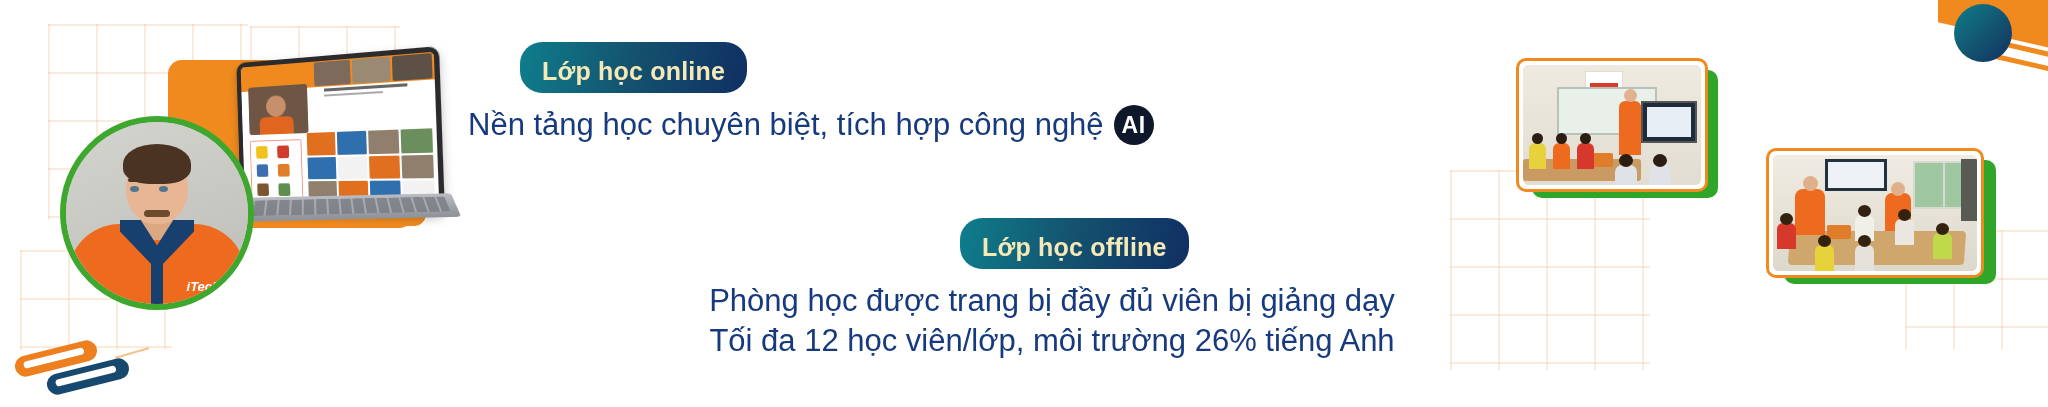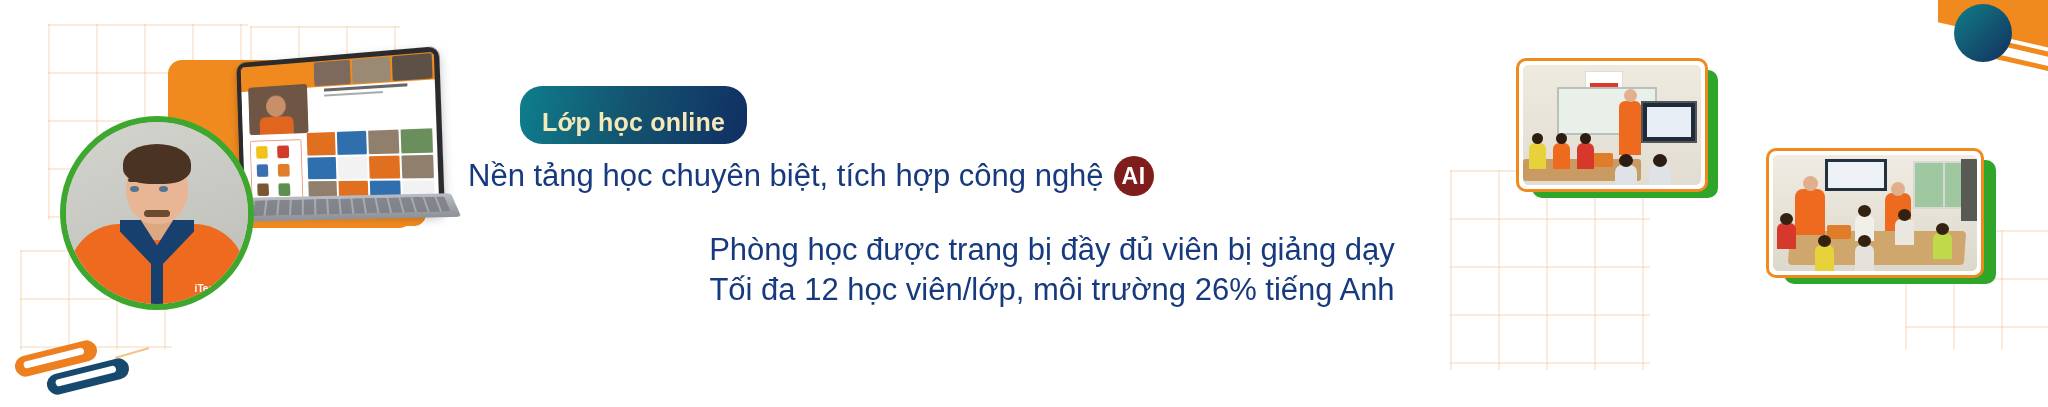--- a/index.html
+++ b/index.html
@@ -95,60 +95,59 @@
   .tp-eye.l{left:64px;} .tp-eye.r{left:93px;}
   .tp-mous{position:absolute;left:50%;top:88px;transform:translateX(-50%);
     width:26px;height:7px;background:#6b4a2d;border-radius:4px;}
   .tp-neck{position:absolute;left:50%;top:94px;transform:translateX(-50%);width:34px;height:24px;background:#dba882;}
   .tp-shirt{position:absolute;left:50%;bottom:-6px;transform:translateX(-50%);
     width:178px;height:86px;background:#EE6A1E;border-radius:52px 52px 0 0;}
   .tp-collar{position:absolute;left:50%;bottom:40px;transform:translateX(-50%);
     width:74px;height:44px;background:#17406E;
     clip-path:polygon(0 0,28% 0,50% 58%,72% 0,100% 0,100% 26%,58% 100%,42% 100%,0 26%);}
   .tp-placket{position:absolute;left:50%;bottom:0;transform:translateX(-50%);width:12px;height:44px;background:#17406E;}
-  .tp-logo{position:absolute;right:28px;bottom:10px;font-size:10px;color:#fff;font-weight:bold;}
+  .tp-logo{position:absolute;right:28px;bottom:10px;font-size:13px;color:#fff;font-style:italic;font-weight:bold;}
 
   
   .clip{position:absolute;border-radius:12px;}
   .clip-o{left:14px;top:348px;width:84px;height:21px;background:#EE7F1E;
     border-radius:11px;transform:rotate(-14deg);}
   .clip-o::after{content:"";position:absolute;left:9px;top:6px;width:62px;height:7px;background:#fff;border-radius:4px;}
   .clip-n{left:46px;top:366px;width:84px;height:21px;background:#17486E;
     border-radius:11px;transform:rotate(-14deg);}
   .clip-n::after{content:"";position:absolute;left:9px;top:6px;width:62px;height:7px;background:#fff;border-radius:4px;}
   .clip-line{position:absolute;left:114px;top:352px;width:36px;height:2px;background:#F2C48A;transform:rotate(-16deg);}
 
   
   .badge{
     display:inline-block;
     background:linear-gradient(100deg,#0E7E8C 0%,#14536F 48%,#102F63 100%);
     color:#F6E9B8;
     font-weight:bold;
     border-radius:22px;
-    padding:24px 22px 9px;
+    padding:17px 22px 9px;
     font-size:25px;
     letter-spacing:.2px;
     line-height:1;
     white-space:nowrap;
-    margin-top:44px;
   }
   .online-block{position:absolute;left:520px;top:42px;}
   .online-badge-row{margin-left:0;}
   .txt{
     color:#163A7D;
     font-size:31px;
     line-height:1.30;
     white-space:nowrap;
     font-weight:400;
   }
   .online-lines{margin-top:12px;margin-left:-52px;}
   .line-with-ai{display:flex;align-items:center;gap:10px;justify-content:flex-end;}
   .ai-badge{
     width:40px;height:40px;border-radius:50%;
-    background:#7f1d1d;color:#fff;
+    background:#0f172a;color:#fff;
     display:flex;align-items:center;justify-content:center;
     font-size:23px;font-weight:bold;letter-spacing:.5px;
     flex:0 0 auto;
   }
 
   .offline-block{position:absolute;left:960px;top:218px;}
   .offline-badge-row{text-align:left;}
   .offline-lines{margin-top:12px;margin-left:-358px;text-align:center;width:900px;}
 
   
@@ -304,20 +303,23 @@
     </div>
     <div class="online-lines">
       <div class="line-with-ai">
         <span class="txt">Nền tảng học chuyên biệt, tích hợp công nghệ</span>
         <span class="ai-badge">AI</span>
       </div>
     </div>
   </div>
 
   <div class="offline-block">
+    <div class="offline-badge-row">
+      <span class="badge">Lớp học offline</span>
+    </div>
     <div class="offline-lines">
       <div class="txt">Phòng học được trang bị đầy đủ viên bị giảng dạy</div>
       <div class="txt">Tối đa 12 học viên/lớp, môi trường 26% tiếng Anh</div>
     </div>
   </div>
 
   <div class="photo-wrap cls1-wrap">
     <div class="photo-green cls1-green"></div>
     <div class="photo-frame cls1-frame">
       <div class="photo-inner">

